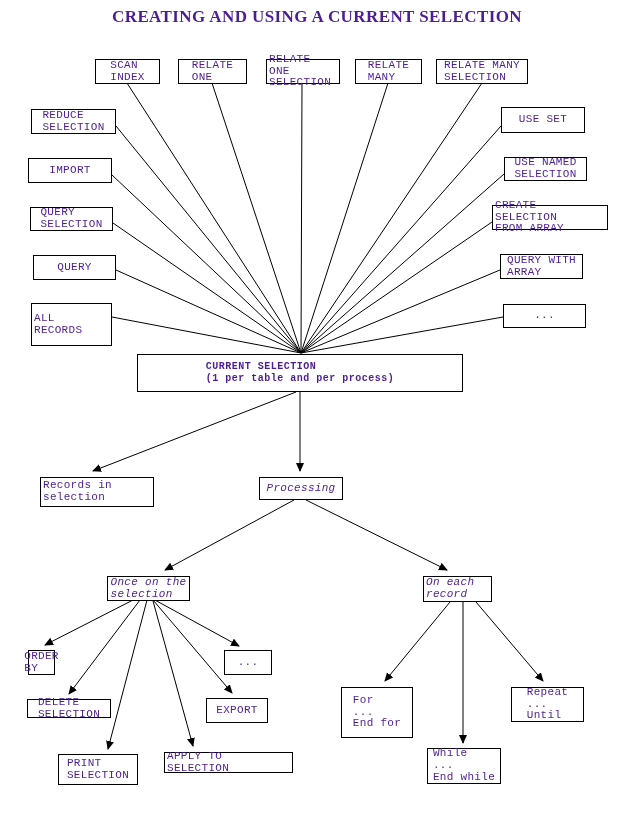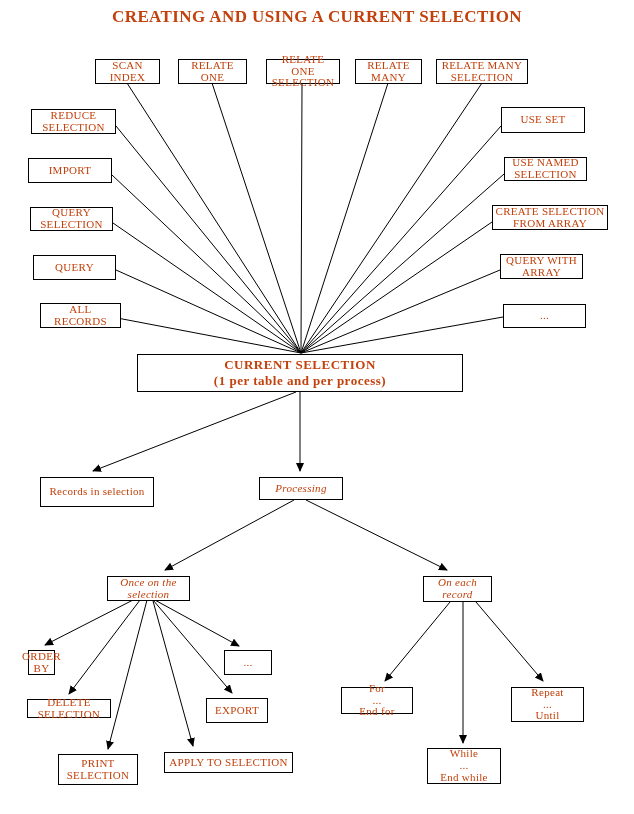--- a/index.html
+++ b/index.html
@@ -3,21 +3,21 @@
 <meta charset="utf-8">
 <style>
   * { margin: 0; padding: 0; box-sizing: border-box; }
   html, body { background: #ffffff; }
   .canvas {
     position: relative;
     width: 634px;
     height: 814px;
     background: #ffffff;
     font-family: "Liberation Serif", "DejaVu Serif", serif;
-    color: #c2410c;
+    color: #4c1d95;
     overflow: hidden;
   }
   .title {
     position: absolute;
     left: 0; top: 7px;
     width: 100%;
     text-align: center;
     font-size: 17px;
     font-weight: bold;
     letter-spacing: 0.4px;
@@ -27,30 +27,30 @@
     left: 0; top: 0;
     width: 634px; height: 814px;
   }
   .node {
     position: absolute;
     border: 1px solid #000000;
     background: #ffffff;
     display: flex;
     align-items: center;
     justify-content: center;
-    text-align: center;
     white-space: pre-line;
     font-size: 11px;
     line-height: 1.08;
     letter-spacing: 0.3px;
     padding: 1px 2px;
+    font-family: Liberation Mono, monospace;
   }
   .node.bold {
     font-weight: bold;
-    font-size: 13px;
+    font-size: 10px;
     line-height: 1.25;
     letter-spacing: 0.5px;
   }
   .node.italic { font-style: italic; }
 </style>
 </head>
 <body>
 
 <div class="canvas">
 
@@ -106,21 +106,21 @@
 MANY</div>
   <div class="node" style="left:436px;top:59px;width:92px;height:25px">RELATE MANY
 SELECTION</div>
 
   <div class="node" style="left:31px;top:109px;width:85px;height:25px">REDUCE
 SELECTION</div>
   <div class="node" style="left:28px;top:158px;width:84px;height:25px">IMPORT</div>
   <div class="node" style="left:30px;top:207px;width:83px;height:24px">QUERY
 SELECTION</div>
   <div class="node" style="left:33px;top:255px;width:83px;height:25px">QUERY</div>
-  <div class="node" style="left:40px;top:303px;width:81px;height:25px">ALL RECORDS</div>
+  <div class="node" style="left:31px;top:303px;width:81px;height:43px">ALL RECORDS</div>
 
   <div class="node" style="left:501px;top:107px;width:84px;height:26px">USE SET</div>
   <div class="node" style="left:504px;top:157px;width:83px;height:24px">USE NAMED
 SELECTION</div>
   <div class="node" style="left:492px;top:205px;width:116px;height:25px">CREATE SELECTION
 FROM ARRAY</div>
   <div class="node" style="left:500px;top:254px;width:83px;height:25px">QUERY WITH
 ARRAY</div>
   <div class="node" style="left:503px;top:304px;width:83px;height:24px">...</div>
 
@@ -137,21 +137,21 @@
   <div class="node" style="left:28px;top:650px;width:27px;height:25px">ORDER
 BY</div>
   <div class="node" style="left:27px;top:699px;width:84px;height:19px">DELETE
 SELECTION</div>
   <div class="node" style="left:58px;top:754px;width:80px;height:31px">PRINT
 SELECTION</div>
   <div class="node" style="left:224px;top:650px;width:48px;height:25px">...</div>
   <div class="node" style="left:206px;top:698px;width:62px;height:25px">EXPORT</div>
   <div class="node" style="left:164px;top:752px;width:129px;height:21px">APPLY TO SELECTION</div>
 
-  <div class="node" style="left:341px;top:687px;width:72px;height:27px">For
+  <div class="node" style="left:341px;top:687px;width:72px;height:51px">For
 ...
 End for</div>
   <div class="node" style="left:427px;top:748px;width:74px;height:36px">While
 ...
 End while</div>
   <div class="node" style="left:511px;top:687px;width:73px;height:35px">Repeat
 ...
 Until</div>
 
 </div>

